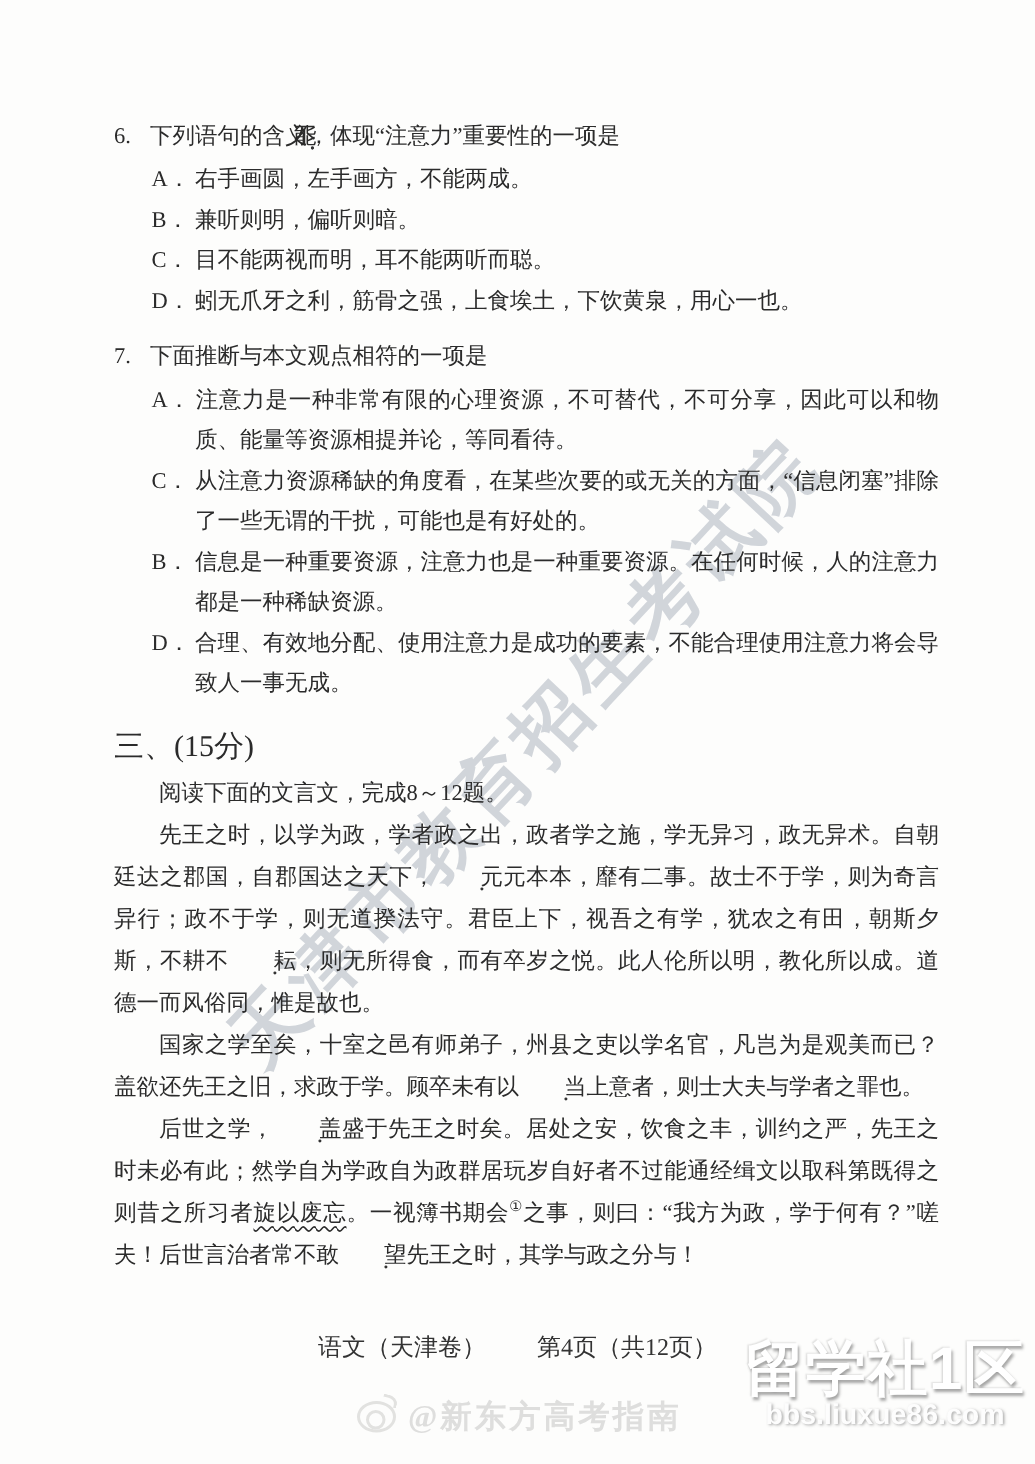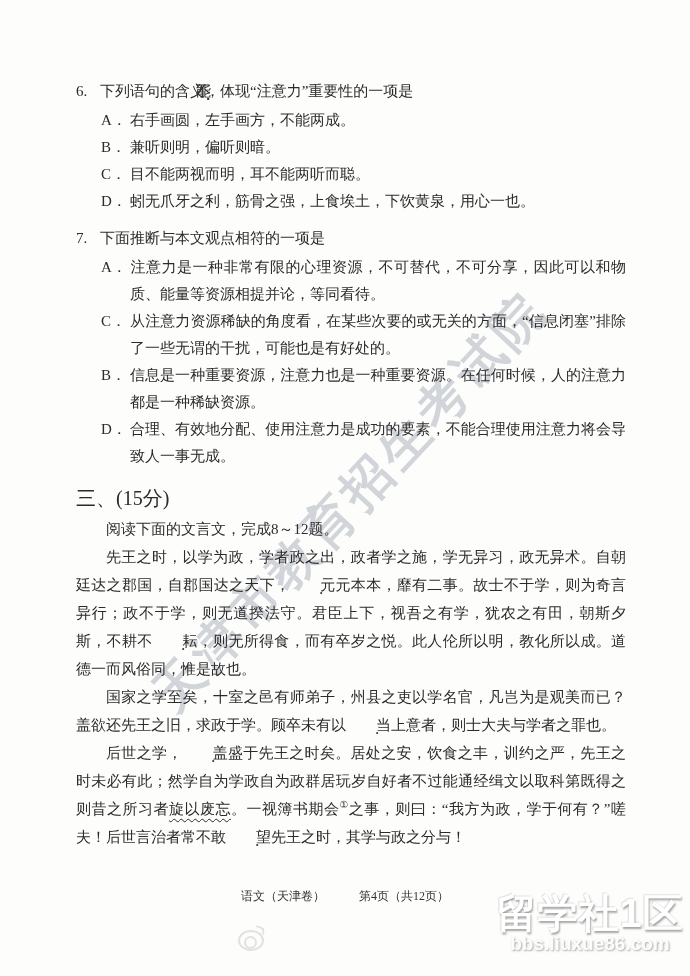--- a/index.html
+++ b/index.html
@@ -65,21 +65,21 @@
   .dot-char::after{
     content:"\2022";
     position:absolute;left:50%;bottom:-0.52em;
     transform:translateX(-50%) scale(0.55);
     color:#333;
   }
   sup{font-size:0.65em;line-height:0;}
   
   .footer{
     position:absolute;left:0;right:0;top:888px;
-    text-align:center;font-size:12px;color:#333;z-index:2;
+    text-align:center;font-size:16px;color:#333;z-index:2;
   }
   .footer .gap{display:inline-block;width:34px;}
   
   .weibo{
     position:absolute;top:930px;left:238px;
     display:flex;align-items:center;gap:8px;
     color:#dededd;z-index:3;
   }
   .eye-icon{
     position:relative;width:26px;height:21px;
@@ -152,20 +152,21 @@
     </div>
 
   </div>
 
   <div class="footer">
     <span>语文（天津卷）</span><span class="gap"></span><span>第4页（共12页）</span>
   </div>
 
   <div class="weibo">
     <span class="eye-icon"></span>
+    <span class="weibo-text">@新东方高考指南</span>
   </div>
 
   <div class="site-wm">
     <div class="site-name">留学社1区</div>
     <div class="site-url">bbs.liuxue86.com</div>
   </div>
 
 </div>
 
 </body></html>

